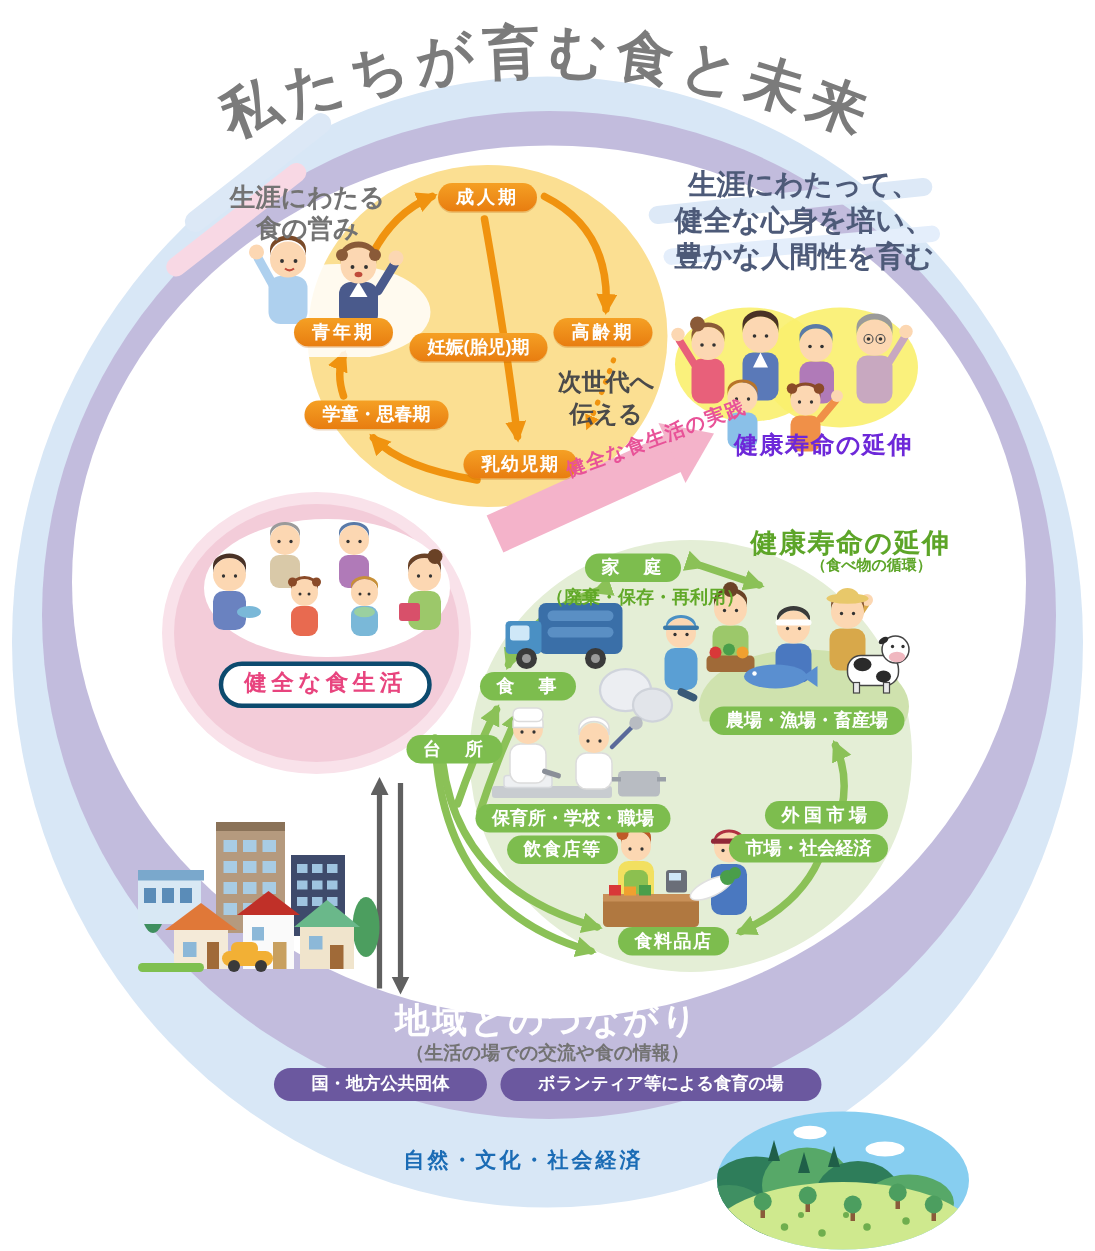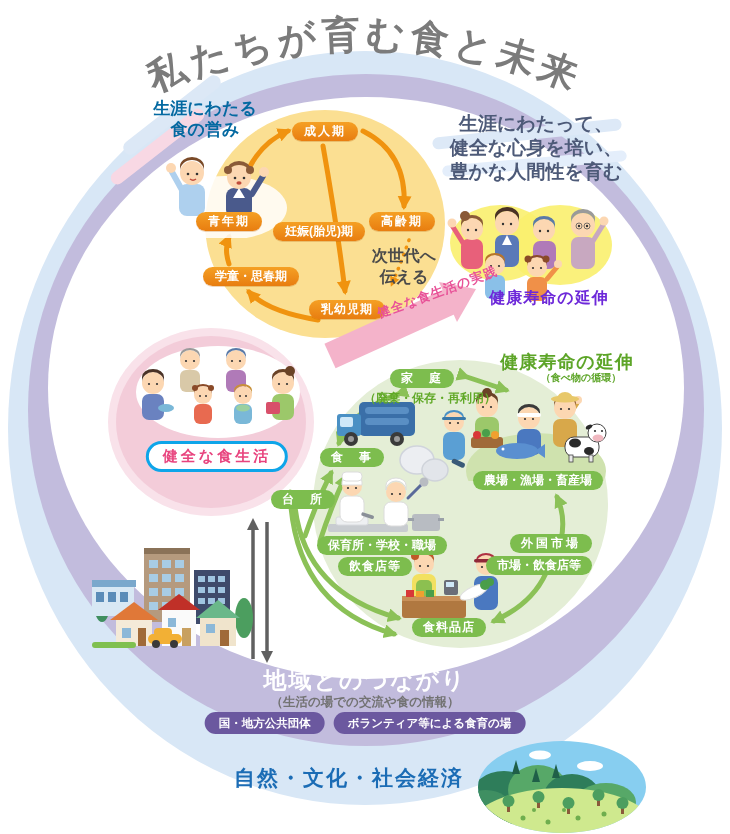--- a/index.html
+++ b/index.html
@@ -22,21 +22,21 @@
   .c-yellow{left:205px;top:110px;width:240px;height:228px;background:#fbdf92;z-index:10;}
   .c-pink-outer{left:108px;top:328px;width:206px;height:188px;background:#f9e2ea;z-index:10;}
   .c-pink{left:116px;top:336px;width:190px;height:172px;background:#f3ccd9;z-index:11;}
   .c-green{left:313px;top:360px;width:295px;height:288px;background:#e4eed6;z-index:10;}
   
   .pill{position:absolute;transform:translateX(-50%);display:inline-block;color:#fff;
         border-radius:999px;white-space:nowrap;z-index:40;text-align:center;}
   .po{background:linear-gradient(#f5a024,#e87d10);font-size:12px;height:19px;line-height:19px;
       padding:0 12px;letter-spacing:2px;box-shadow:0 1px 0 rgba(180,90,0,.25);}
   .pg{background:#7dbd4e;font-size:12px;height:19px;line-height:19px;padding:0 11px;letter-spacing:1px;}
-  .pp{background:#6b589f;font-size:11.5px;height:22px;line-height:22px;padding:0 14px;position:static;transform:none;}
+  .pp{background:#6b589f;font-size:11.5px;height:22px;line-height:22px;padding:0 25px;position:static;transform:none;}
   .txt{position:absolute;z-index:40;text-align:center;line-height:1.25;}
   svg{display:block;}
   .illus{position:absolute;z-index:35;}
   #arrows{position:absolute;left:0;top:0;z-index:30;pointer-events:none;}
 </style>
 </head>
 <body>
 
 <div id="stage">
 
@@ -103,21 +103,21 @@
       <path d="M 546 573 Q 532 604 494 621" marker-end="url(#mg)"></path>
       <path d="M 561 540 Q 566 517 557 497" marker-end="url(#mg)"></path>
     </g>
 
     <g stroke="#606060" stroke-width="3.5" fill="none">
       <line x1="253" y1="659" x2="253" y2="522" marker-end="url(#mgr)"></line>
       <line x1="267" y1="522" x2="267" y2="659" marker-end="url(#mgr)"></line>
     </g>
   </svg>
 
-  <div class="txt ctr" style="left:205px;top:98px;font-size:17px;color:#0369a1;">
+  <div class="txt ctr" style="left:205px;top:121px;font-size:17px;color:#737373;">
     <div>生涯にわたる</div>
     <div>食の営み</div>
   </div>
 
   <span class="pill po" style="left:325px;top:122px;">成人期</span>
   <span class="pill po" style="left:402px;top:212px;">高齢期</span>
   <span class="pill po" style="left:319px;top:222px;letter-spacing:0;">妊娠(胎児)期</span>
   <span class="pill po" style="left:229px;top:212px;">青年期</span>
   <span class="pill po" style="left:251px;top:267px;letter-spacing:0;">学童・思春期</span>
   <span class="pill po" style="left:347px;top:300px;letter-spacing:1px;">乳幼児期</span>
@@ -267,34 +267,34 @@
     <g>
       <rect x="106" y="62" width="18" height="20" rx="6" fill="#7ab8d8"></rect>
       <circle cx="115" cy="53" r="9" fill="#fcd7b2"></circle>
       <path d="M106,52 a9,8 0 0 1 18,0 l0,-4 a9,6 0 0 0 -18,0 z" fill="#c89038"></path>
       <circle cx="112" cy="54" r="1" fill="#333"></circle>
         <circle cx="118" cy="54" r="1" fill="#333"></circle>
       <ellipse cx="115" cy="66" rx="7" ry="3.5" fill="#9ad0a0"></ellipse>
     </g>
   </svg>
 
-  <div class="txt ctr" style="left:217px;top:441px;background:#fff;border:3px solid #0ea5e9;border-radius:17px;
+  <div class="txt ctr" style="left:217px;top:441px;background:#fff;border:3px solid #0c4a6e;border-radius:17px;
               color:#e8447e;font-size:15px;letter-spacing:3px;padding:3px 14px;white-space:nowrap;">健全な食生活</div>
 
   <div class="txt ctr" style="left:567px;top:351px;font-size:18px;color:#5da528;letter-spacing:1px;white-space:nowrap;">健康寿命の延伸</div>
   <div class="txt ctr" style="left:581px;top:372px;font-size:10px;color:#5da528;white-space:nowrap;">（食べ物の循環）</div>
 
   <span class="pill pg" style="left:422px;top:369px;letter-spacing:2px;">家　庭</span>
   <div class="txt ctr" style="left:430px;top:391px;font-size:12px;color:#61a928;white-space:nowrap;">（廃棄・保存・再利用）</div>
   <span class="pill pg" style="left:352px;top:448px;letter-spacing:2px;">食　事</span>
   <span class="pill pg" style="left:303px;top:490px;letter-spacing:2px;">台　所</span>
   <span class="pill pg" style="left:382px;top:536px;letter-spacing:0;">保育所・学校・職場</span>
   <span class="pill pg" style="left:375px;top:557px;">飲食店等</span>
   <span class="pill pg" style="left:449px;top:618px;">食料品店</span>
-  <span class="pill pg" style="left:539px;top:556px;letter-spacing:0;">市場・飲食店等</span>
+  <span class="pill pg" style="left:539px;top:556px;letter-spacing:0;">市場・社会経済</span>
   <span class="pill pg" style="left:551px;top:534px;letter-spacing:3px;">外国市場</span>
   <span class="pill pg" style="left:538px;top:471px;letter-spacing:0;">農場・漁場・畜産場</span>
 
   <svg class="illus" style="left:335px;top:398px;" width="150" height="92" viewBox="0 0 150 92">
     <g>
       <rect x="24" y="4" width="56" height="34" rx="5" fill="#3a6fa8"></rect>
       <rect x="30" y="9" width="44" height="7" rx="3.5" fill="#5a8fc4"></rect>
       <rect x="30" y="20" width="44" height="7" rx="3.5" fill="#5a8fc4"></rect>
       <rect x="2" y="16" width="24" height="22" rx="3" fill="#4a90c4"></rect>
       <rect x="5" y="19" width="13" height="10" rx="2" fill="#cfe8f8"></rect>
@@ -485,21 +485,21 @@
     </g>
   </svg>
 
   <div class="txt ctr" style="left:365px;top:666px;font-size:23px;color:#ffffff;letter-spacing:2px;white-space:nowrap;">地域とのつながり</div>
   <div class="txt ctr" style="left:365px;top:695px;font-size:12.5px;color:#737373;white-space:nowrap;">（生活の場での交流や食の情報）</div>
   <div class="abs ctr" style="left:365px;top:712px;display:flex;gap:9px;z-index:40;">
     <span class="pill pp">国・地方公共団体</span>
     <span class="pill pp">ボランティア等による食育の場</span>
   </div>
 
-  <div class="txt ctr" style="left:349px;top:765px;font-size:21px;color:#1b6cb5;letter-spacing:2px;white-space:nowrap;">自然・文化・社会経済</div>
+  <div class="txt ctr" style="left:349px;top:765px;font-size:14px;color:#1b6cb5;letter-spacing:2px;white-space:nowrap;">自然・文化・社会経済</div>
 
   <svg class="illus" style="left:478px;top:740px;z-index:50;" width="168" height="94" viewBox="0 0 168 94">
     <defs>
         <clipPath id="lsClip">
           <ellipse cx="84" cy="47" rx="84" ry="46"></ellipse>
         </clipPath>
       </defs>
     <g clip-path="url(#lsClip)">
       <rect x="0" y="0" width="168" height="94" fill="#87cef0"></rect>
       <ellipse cx="62" cy="15" rx="11" ry="4.5" fill="#ffffff"></ellipse>

